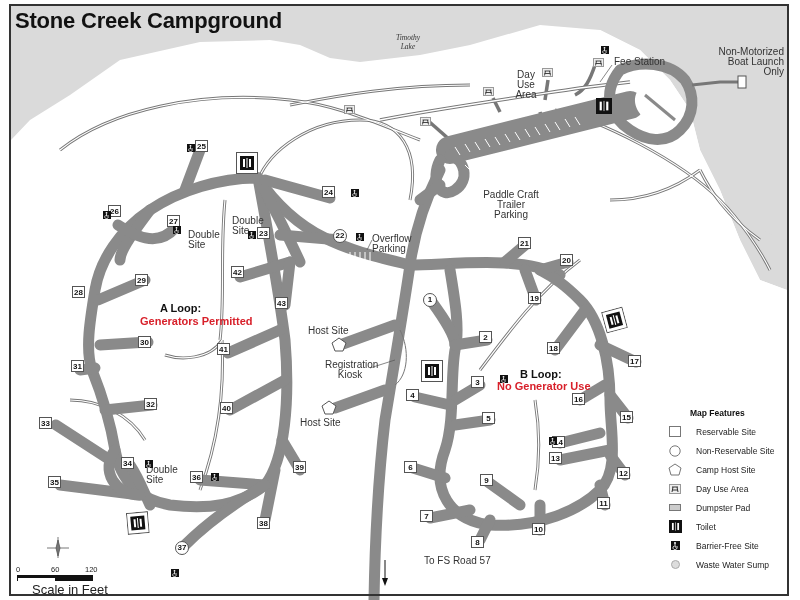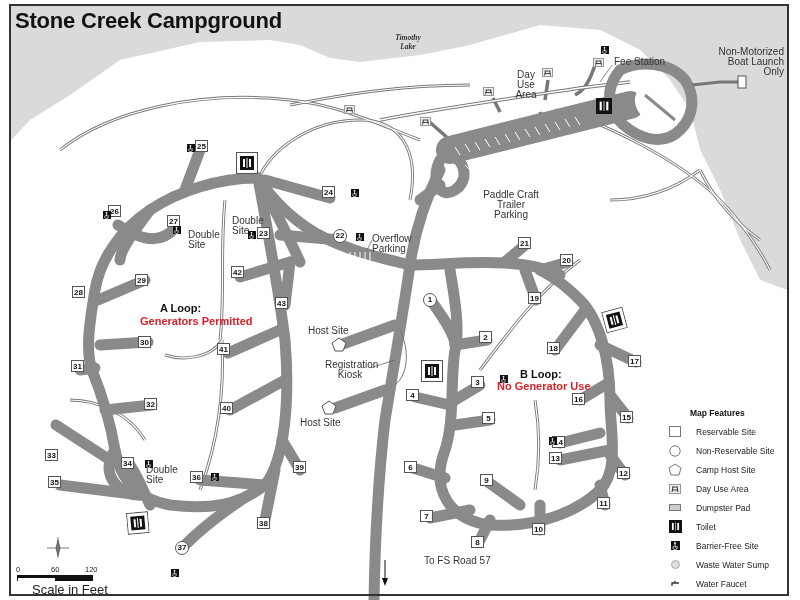--- a/index.html
+++ b/index.html
@@ -1,21 +1,21 @@
 <!DOCTYPE html>
 <html><head>
 <meta charset="utf-8">
 <style>
   html, body { margin: 0; padding: 0; background: #ffffff; }
   body { width: 800px; height: 600px; overflow: hidden; font-family: "Liberation Sans", sans-serif; }
   #map { position: absolute; left: 0; top: 0; width: 800px; height: 600px; }
   .frame { position: absolute; left: 9px; top: 4px; width: 780px; height: 592px; border: 2px solid #333; box-sizing: border-box; pointer-events: none; }
   .title { position: absolute; left: 15px; top: 8px; font-size: 22px; font-weight: bold; color: #111; letter-spacing: -0.2px; }
   .lbl { position: absolute; font-size: 10px; color: #333; line-height: 10px; white-space: nowrap; }
-  .lake { position: absolute; font-family: "Liberation Serif", serif; font-style: italic; font-weight: bold; font-size: 7.5px; color: #333; text-align: center; line-height: 9px; }
+  .lake { position: absolute; font-family: "Liberation Serif", serif; font-style: italic; font-weight: normal; font-size: 7.5px; color: #333; text-align: center; line-height: 9px; }
   .loop-t { position: absolute; font-size: 11px; font-weight: bold; color: #111; text-align: left; line-height: 12px; }
   .loop-s { position: absolute; font-size: 11px; font-weight: bold; color: #d8202a; text-align: center; white-space: nowrap; line-height: 12px; }
   .site { position: absolute; width: 13px; height: 12px; background: #fff; border: 1px solid #555; font-size: 8px; font-weight: bold; color: #111; text-align: center; line-height: 12px; box-sizing: border-box; }
   .site.round { border-radius: 50%; width: 14px; height: 14px; line-height: 12px; }
   .legend { position: absolute; left: 660px; top: 408px; width: 130px; }
   .legend-title { font-size: 8.5px; font-weight: bold; color: #111; margin-left: 30px; margin-bottom: 4px; }
   .legend-row { display: flex; align-items: center; height: 19px; }
   .legend-sym { width: 18px; height: 12px; margin-left: 6px; margin-right: 12px; display: flex; align-items: center; justify-content: center; }
   .legend-txt { font-size: 8.5px; color: #222; white-space: nowrap; }
   .scale { position: absolute; left: 17px; top: 565px; }
@@ -250,21 +250,21 @@
     <div class="site" style="left: 257px; top: 210px; margin-top: 17px;">23</div>
     <div class="site" style="left: 322px; top: 186px;">24</div>
     <div class="site" style="left: 195px; top: 140px;">25</div>
     <div class="site" style="left: 108px; top: 205px;">26</div>
     <div class="site" style="left: 167px; top: 215px;">27</div>
     <div class="site" style="left: 72px; top: 286px;">28</div>
     <div class="site" style="left: 135px; top: 274px;">29</div>
     <div class="site" style="left: 138px; top: 336px;">30</div>
     <div class="site" style="left: 71px; top: 360px;">31</div>
     <div class="site" style="left: 144px; top: 398px;">32</div>
-    <div class="site" style="left: 45px; top: 417px; margin-top: 32px;">33</div>
+    <div class="site" style="left: 39px; top: 417px;">33</div>
     <div class="site" style="left: 121px; top: 457px;">34</div>
     <div class="site" style="left: 48px; top: 476px;">35</div>
     <div class="site" style="left: 190px; top: 471px;">36</div>
     <div class="site round" style="left: 175px; top: 541px;">37</div>
     <div class="site" style="left: 257px; top: 517px;">38</div>
     <div class="site" style="left: 293px; top: 461px;">39</div>
     <div class="site" style="left: 220px; top: 402px;">40</div>
     <div class="site" style="left: 217px; top: 343px;">41</div>
     <div class="site" style="left: 231px; top: 266px;">42</div>
     <div class="site" style="left: 275px; top: 297px;">43</div>
@@ -466,28 +466,20 @@
     <span class="legend-txt">Barrier-Free Site</span>
   </div>
   <div class="legend-row">
     <div class="legend-sym">
         <svg width="9" height="9">
           <circle cx="4.5" cy="4.5" r="4" fill="#ddd" stroke="#aaa"></circle>
         </svg>
       </div>
     <span class="legend-txt">Waste Water Sump</span>
   </div>
-  <div class="legend-row">
-    <div class="legend-sym">
-        <svg width="9" height="7">
-          <path d="M1,6 L1,3 L8,3 M4,3 L4,1" stroke="#333" stroke-width="1.3" fill="none"></path>
-        </svg>
-      </div>
-    <span class="legend-txt">Water Faucet</span>
-  </div>
 </div>
 
 <div class="scale">
   <span class="scale-ticks" style="left:-1px;">0</span>
   <span class="scale-ticks" style="left:34px;">60</span>
   <span class="scale-ticks" style="left:68px;">120</span>
   <div class="scale-bar">
     <div style="width:38px; background:#fff; border-top:2px solid #111;"></div>
     <div style="width:38px; background:#111;"></div>
   </div>

